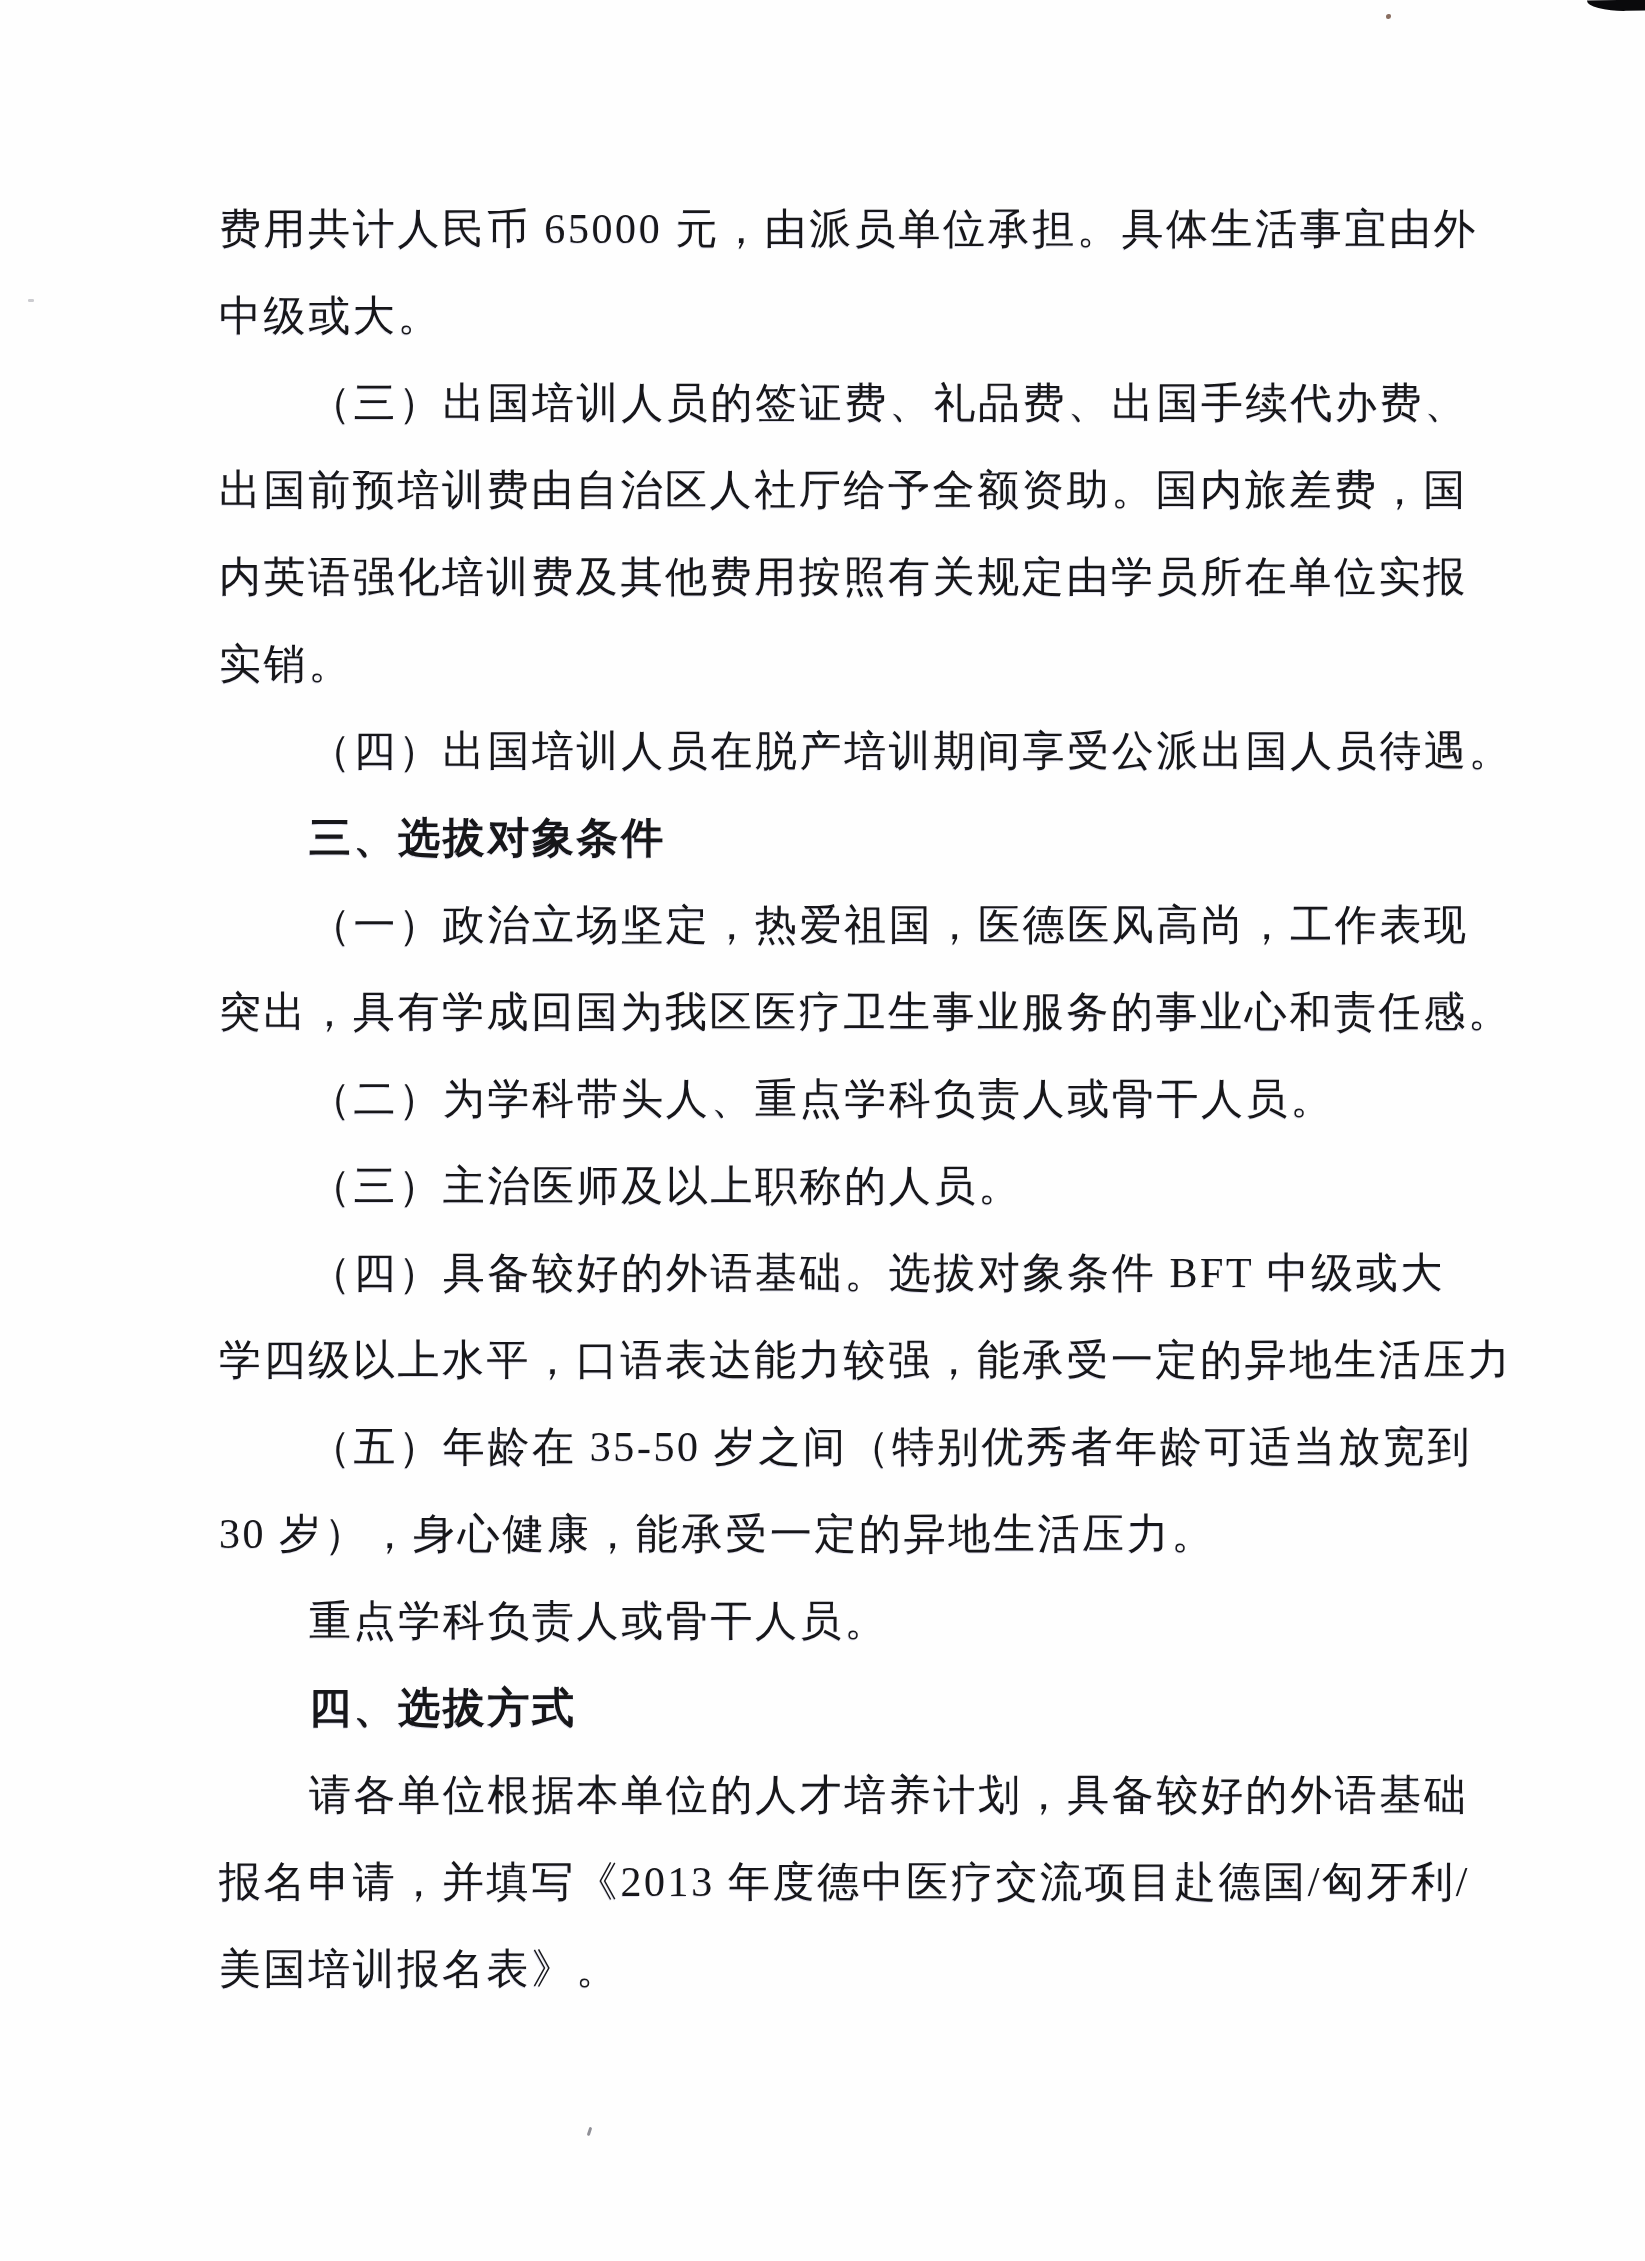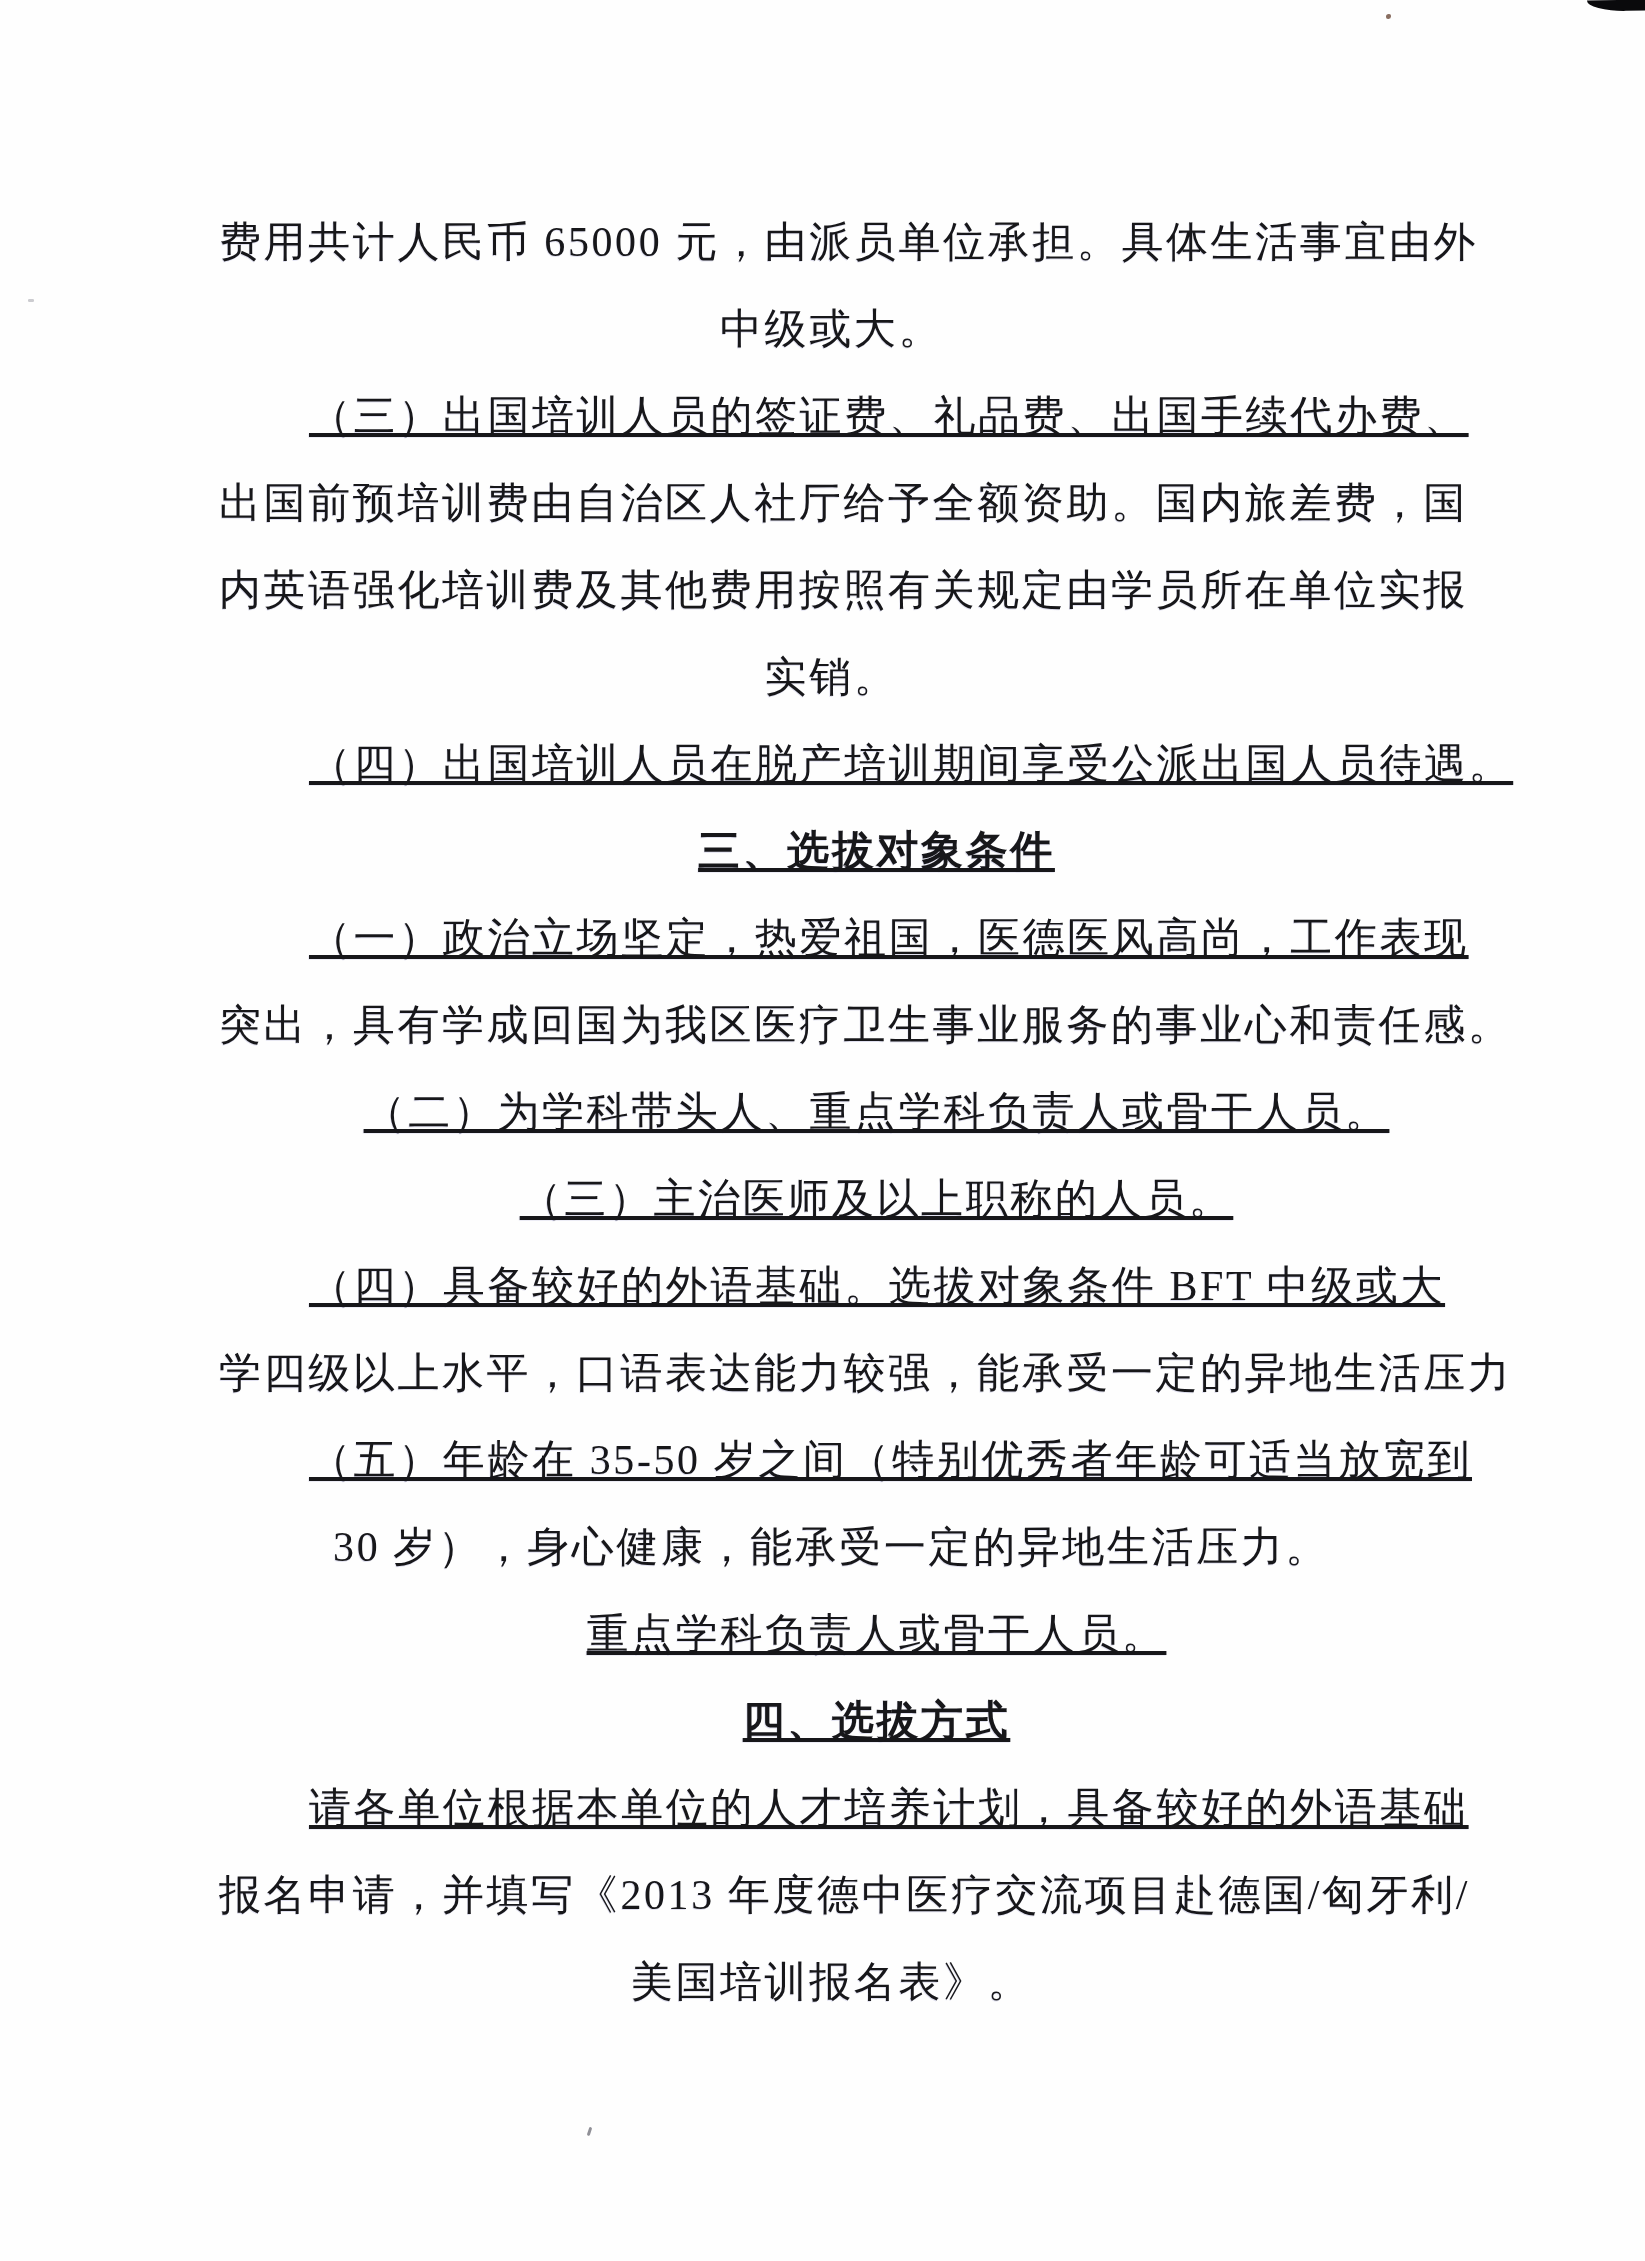--- a/index.html
+++ b/index.html
@@ -11,37 +11,35 @@
     position: relative;
     width: 1645px;
     height: 2261px;
     background: #fefefe;
     overflow: hidden;
     font-family: "Liberation Serif", "DejaVu Serif", serif;
   }
   .textblock {
     position: absolute;
     left: 219px;
-    top: 199px;
+    top: 186px;
     width: 1225px;
-    text-align: center;
   }
   .line {
     height: 87px;
     line-height: 87px;
     font-size: 42px;
     letter-spacing: 2.6px;
     color: #17171a;
     white-space: nowrap;
     
     text-shadow: -0.6px 0.6px 0 rgba(90, 90, 170, 0.18);
   }
   .indent {
     text-indent: 90px;
-    text-decoration: underline;
   }
   .bold {
     font-weight: bold;
   }
   
   .corner-artifact {
     position: absolute;
     top: 0;
     right: -3.9px;
     width: 62px;

